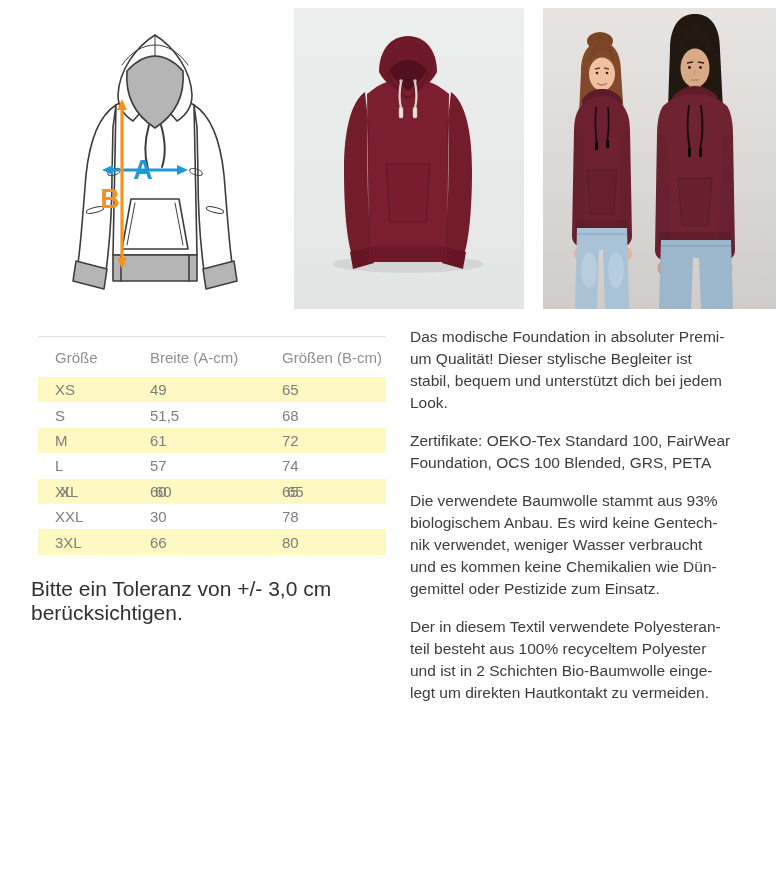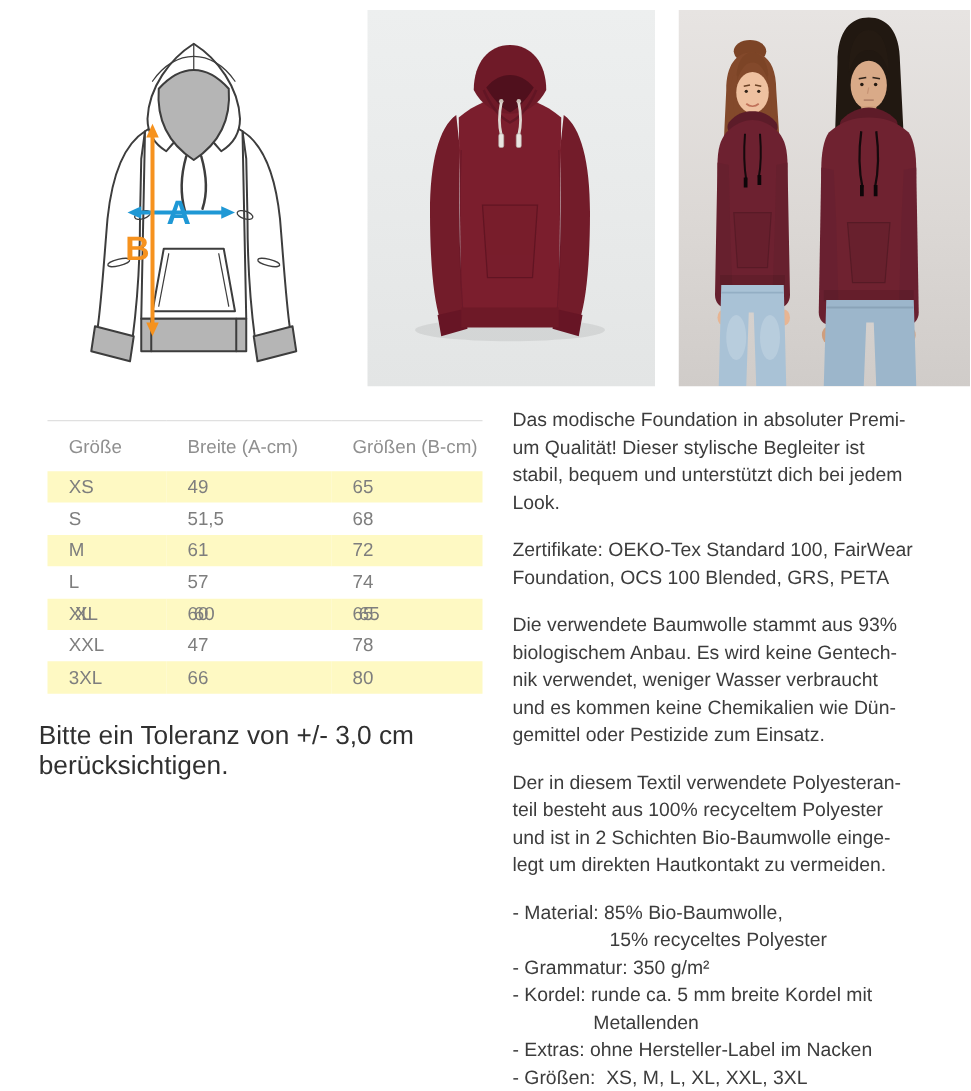--- a/index.html
+++ b/index.html
@@ -225,21 +225,21 @@
         <td>57</td>
         <td>74</td>
       </tr>
       <tr class="striped glitch">
         <td>XL</td>
         <td>60</td>
         <td>65</td>
       </tr>
       <tr>
         <td>XXL</td>
-        <td>47</td>
+        <td>30</td>
         <td>78</td>
       </tr>
       <tr class="striped">
         <td>3XL</td>
         <td>66</td>
         <td>80</td>
       </tr>
     </tbody>
   </table>
 
@@ -254,22 +254,15 @@
 Foundation, OCS 100 Blended, GRS, PETA</p>
     <p>Die verwendete Baumwolle stammt aus 93%
 biologischem Anbau. Es wird keine Gentech-
 nik verwendet, weniger Wasser verbraucht
 und es kommen keine Chemikalien wie Dün-
 gemittel oder Pestizide zum Einsatz.</p>
     <p>Der in diesem Textil verwendete Polyesteran-
 teil besteht aus 100% recyceltem Polyester
 und ist in 2 Schichten Bio-Baumwolle einge-
 legt um direkten Hautkontakt zu vermeiden.</p>
-    <p>- Material: 85% Bio-Baumwolle,
-                  15% recyceltes Polyester
-- Grammatur: 350 g/m²
-- Kordel: runde ca. 5 mm breite Kordel mit
-               Metallenden
-- Extras: ohne Hersteller-Label im Nacken
-- Größen:  XS, M, L, XL, XXL, 3XL</p>
   </div>
 
 </div>
 
 </body></html>

